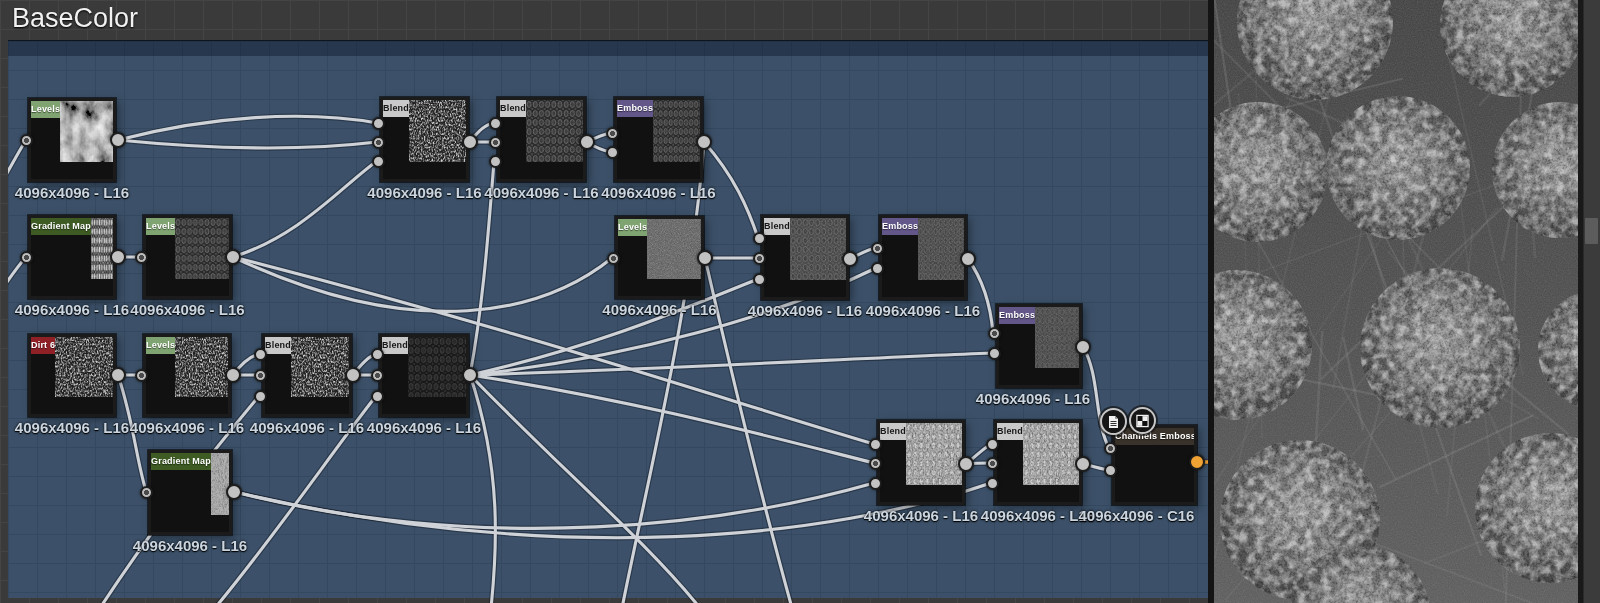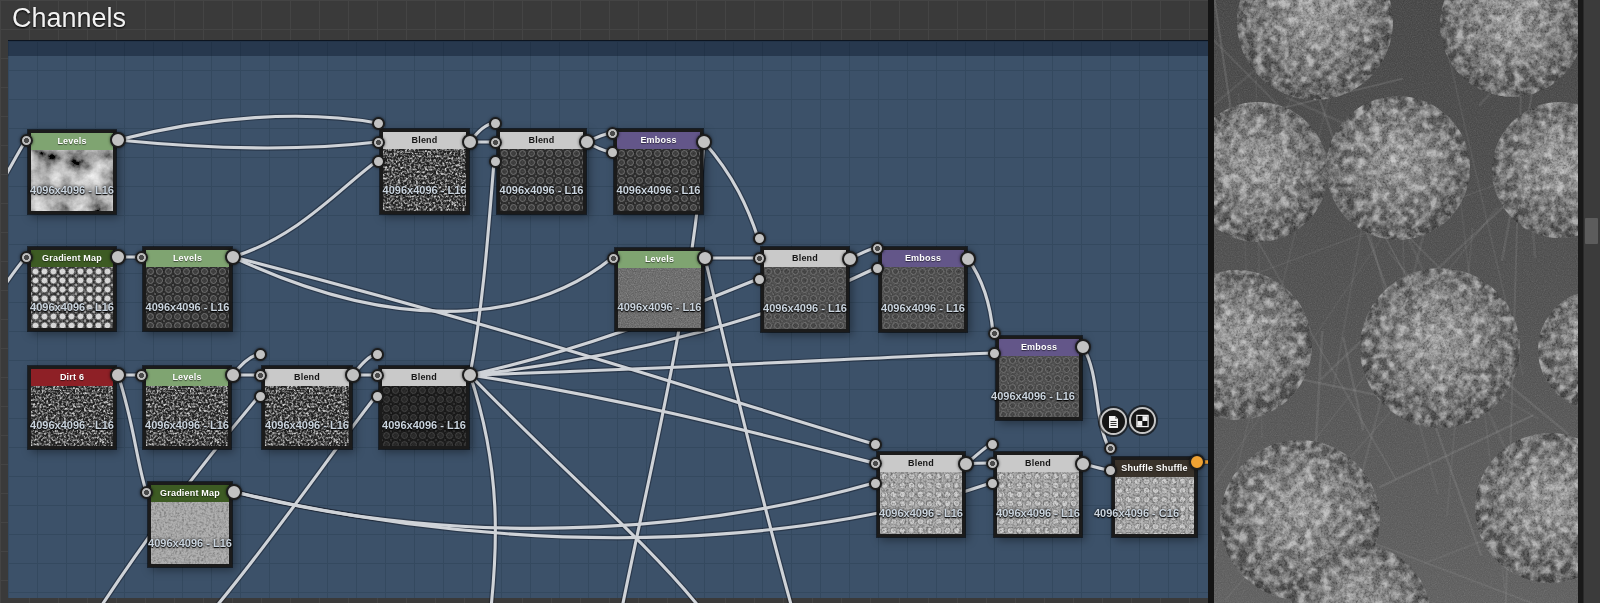--- a/index.html
+++ b/index.html
@@ -14,27 +14,27 @@
   #canvas{position:absolute;left:8px;top:40px;width:1200px;height:557px;
           background-color:#3C5169;
           background-image:
             repeating-linear-gradient(to right, #34495F 0 1px, transparent 1px 29px),
             repeating-linear-gradient(to bottom, #34495F 0 1px, transparent 1px 29px);
           border-top:1px solid #0C1420;z-index:1;}
   #topband{position:absolute;left:8px;top:41px;width:1200px;height:15px;
            background:rgba(5,16,34,0.38);z-index:2;}
   svg.wires{position:absolute;left:0;top:0;z-index:5;pointer-events:none;}
   .node{position:absolute;box-sizing:border-box;border:3px solid #1B1B1B;z-index:10;
-        display:flex;flex-direction:column;background:#111;
-        box-shadow:0 0 0 1px rgba(0,0,0,0.55), 3px 3px 9px rgba(0,0,0,0.4);margin-top:32px;}
+        display:flex;flex-direction:row;background:#111;
+        box-shadow:0 0 0 1px rgba(0,0,0,0.55), 3px 3px 9px rgba(0,0,0,0.4);}
   .nhead{height:17px;line-height:17px;text-align:center;font-size:9px;font-weight:700;
          letter-spacing:.2px;white-space:nowrap;overflow:hidden;}
   .thumb{display:block;flex:1;}
   .nodelabel{position:absolute;transform:translateX(-50%);z-index:20;
-             font-size:11px;font-weight:700;color:#CBD5DF;white-space:nowrap;
+             font-size:15px;font-weight:700;color:#CBD5DF;white-space:nowrap;
              text-shadow:0 1px 1px #000,0 0 3px #000;}
   .dot{position:absolute;border-radius:50%;box-sizing:border-box;z-index:30;
        border:2px solid #1D1D1D;background:#C2C2C2;width:13px;height:13px;
        box-shadow:0 0 3px rgba(0,0,0,0.6);}
   .dot.ring{background:radial-gradient(circle, #4A4A4A 0 2.6px, #BDBDBD 2.7px);}
   .dot.out{width:16px;height:16px;}
   .dot.active{background:#F0A232;}
   .badge{position:absolute;width:27px;height:27px;border-radius:50%;box-sizing:border-box;
          background:#161616;border:2px solid #C6C6C6;z-index:40;display:flex;
          align-items:center;justify-content:center;
@@ -43,21 +43,21 @@
   #preview{position:absolute;left:1214px;top:0;width:364px;height:603px;z-index:6;background:#454545;}
   #divider2{position:absolute;left:1578px;top:0;width:5px;height:603px;background:#191919;z-index:6;}
   #scrolltrack{position:absolute;left:1583px;top:0;width:17px;height:603px;background:#3B3B3B;
                border-left:1px solid #2A2A2A;z-index:6;}
   #scrollhandle{position:absolute;left:1585px;width:13px;background:#5C5C5C;border-radius:1px;z-index:7;}
 </style>
 </head>
 <body>
 
 <div id="app">
-  <div id="title">Channels</div>
+  <div id="title">BaseColor</div>
   <div id="canvas"></div>
   <div id="topband"></div>
   <div id="divider1"></div>
   <div id="preview"><svg width="364" height="603" viewBox="0 0 364 603">
         <defs>
           <linearGradient id="g-pv" x1="0" y1="0" x2="0" y2="1">
             <stop offset="0%" stop-color="#3E3E3E"></stop>
             <stop offset="55%" stop-color="#4B4B4B"></stop>
             <stop offset="100%" stop-color="#5A5A5A"></stop>
           </linearGradient>
@@ -527,21 +527,21 @@
         <rect x="0" y="0" width="82" height="62" fill="url(#pk-l)" opacity="0.92"></rect>
         <rect x="0" y="0" width="82" height="62" filter="url(#f-speckd)" opacity="0.35"></rect>
       </svg>
     </div>
     <div class="nodelabel" style="left: 1038px; top: 507px;">4096x4096 - L16</div>
     <div class="dot" style="left: 985.5px; top: 437.5px;"></div>
     <div class="dot ring" style="left: 985.5px; top: 456.5px;"></div>
     <div class="dot" style="left: 985.5px; top: 476.5px;"></div>
     <div class="dot out" style="left: 1075px; top: 456px;"></div>
     <div class="node" style="left: 1112px; top: 425px; width: 85px; height: 80px;">
-      <div class="nhead" style="background: rgb(57, 50, 42); color: rgb(255, 255, 255); text-shadow: rgba(0, 0, 0, 0.55) 0px 1px 1px;">Shuffle Shuffle</div>
+      <div class="nhead" style="background: rgb(57, 50, 42); color: rgb(255, 255, 255); text-shadow: rgba(0, 0, 0, 0.55) 0px 1px 1px;">Channels Emboss</div>
       <svg class="thumb" width="79" height="57" viewBox="0 0 79 57" preserveAspectRatio="none">
         <rect x="0" y="0" width="79" height="57" fill="#B2B2B2"></rect>
         <rect x="0" y="0" width="79" height="57" fill="url(#pk-l)" opacity="0.92"></rect>
         <rect x="0" y="0" width="79" height="57" filter="url(#f-speckd)" opacity="0.35"></rect>
       </svg>
     </div>
     <div class="nodelabel" style="left: 1136.5px; top: 507px;">4096x4096 - C16</div>
     <div class="dot ring" style="left: 1103.5px; top: 441.5px;"></div>
     <div class="dot" style="left: 1103.5px; top: 463.5px;"></div>
     <div class="dot out active" style="left: 1189px; top: 454px;"></div>

